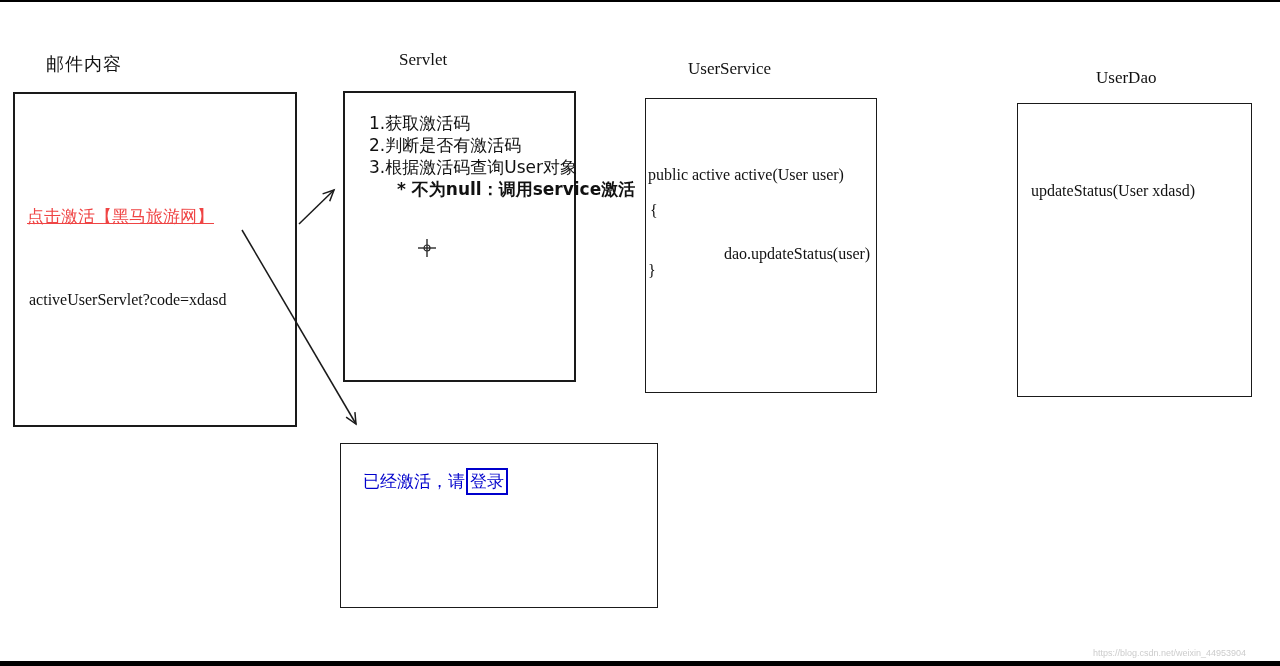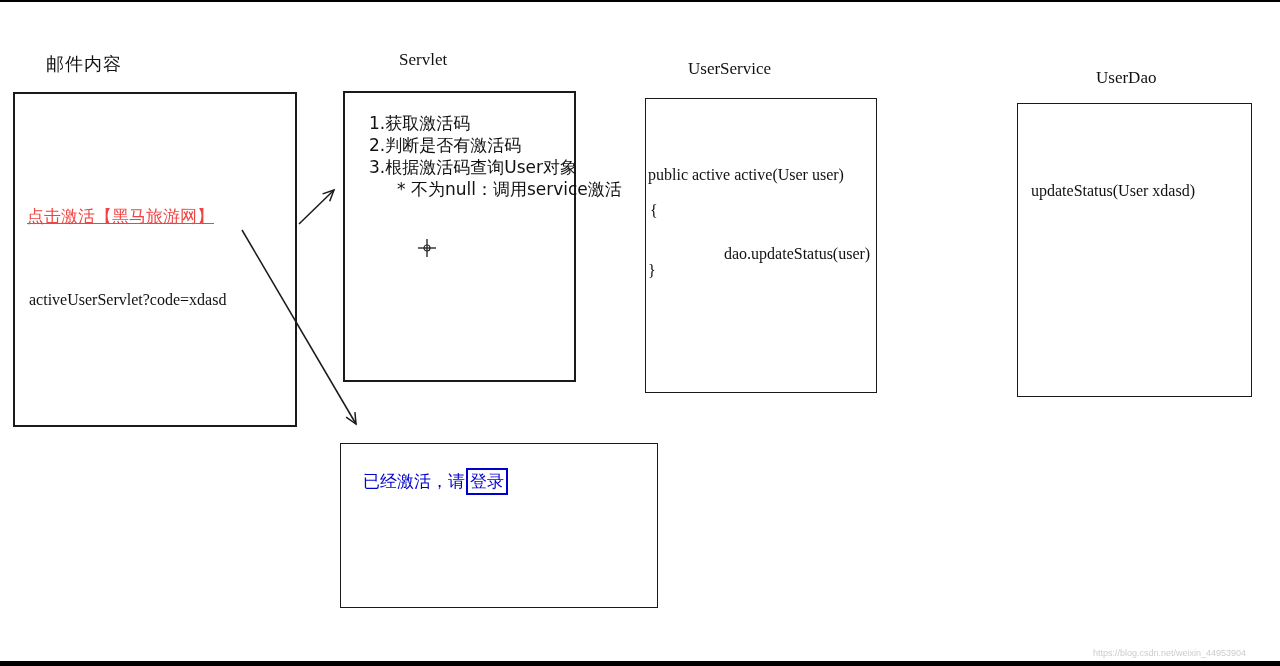--- a/index.html
+++ b/index.html
@@ -36,21 +36,21 @@
     font-size: 17px;
     color: #ef4444;
     text-decoration: underline;
     cursor: pointer;
     white-space: nowrap;
   }
   .url-text { left: 29px; top: 291px; font-size: 16px; white-space: nowrap; }
 
   .steps { left: 349px; top: 112px; font-size: 17px; line-height: 22px; margin-left: 20px; }
   .step { white-space: nowrap; }
-  .step.indent { padding-left: 28px; }
+  .step.indent { padding-left: 28px; font-weight: bold; }
 
   .sig-line   { left: 648px; top: 166px; font-size: 16px; white-space: nowrap; }
   .brace-open { left: 650px; top: 202px; font-size: 16px; }
   .body-line  { left: 724px; top: 245px; font-size: 16px; white-space: nowrap; }
   .brace-close{ left: 648px; top: 262px; font-size: 16px; }
 
   .dao-line { left: 1031px; top: 182px; font-size: 16px; white-space: nowrap; }
 
   .activated-msg { left: 363px; top: 468px; font-size: 17px; color: #0000cc; white-space: nowrap; }
   .login-link {

